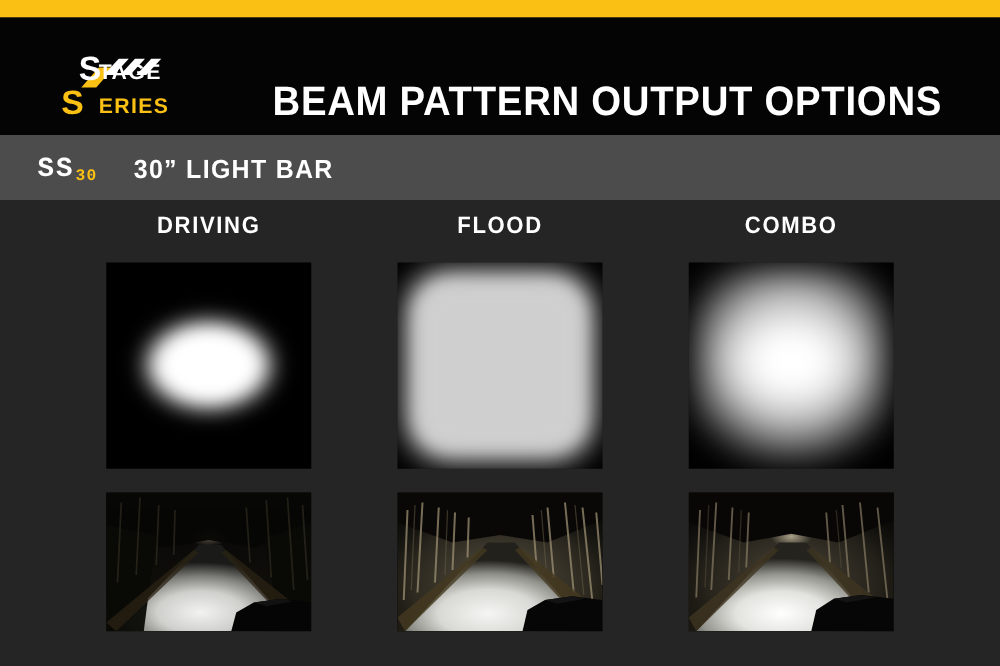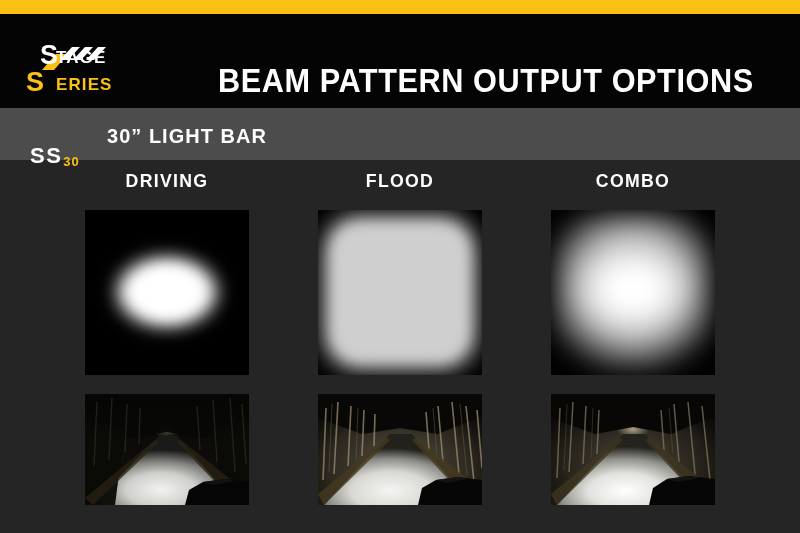--- a/index.html
+++ b/index.html
@@ -18,21 +18,21 @@
   }
 
   
   .header{
     position:absolute;left:0;top:14px;width:800px;height:94px;
     background:#040404;
   }
 
   
   .logo{
-    position:absolute;left:16px;top:16px;width:168px;height:66px;
+    position:absolute;left:39px;top:16px;width:168px;height:66px;
   }
   .logo svg{display:block;}
 
   .header-title{
     position:absolute;left:218px;top:50px;
     color:#ffffff;
     font-family:"Liberation Sans Narrow","Liberation Sans", sans-serif;
     font-size:33px;
     font-weight:bold;
     letter-spacing:0.6px;
@@ -42,26 +42,25 @@
     transform-origin:left center;
   }
 
   
   .subbar{
     position:absolute;left:0;top:108px;width:800px;height:52px;
     background:#4c4c4c;
   }
   .sku{
     position:absolute;left:30px;top:17px;
-    font-family:Liberation Sans, sans-serif;
+    font-family:Liberation Mono, monospace;
     font-size:22px;font-weight:bold;color:#ffffff;
     letter-spacing:1.5px;
     line-height:22px;
     white-space:nowrap;
-    margin-top:20px;
   }
   .sku .sub{
     font-size:13px;color:#fbc014;letter-spacing:1px;
     vertical-align:baseline;position:relative;top:3px;left:1px;
   }
   .subbar-label{
     position:absolute;left:107px;top:16px;
     font-family:"Liberation Sans Narrow","Liberation Sans", sans-serif;
     font-size:21px;font-weight:bold;color:#ffffff;
     letter-spacing:1.1px;line-height:23px;

